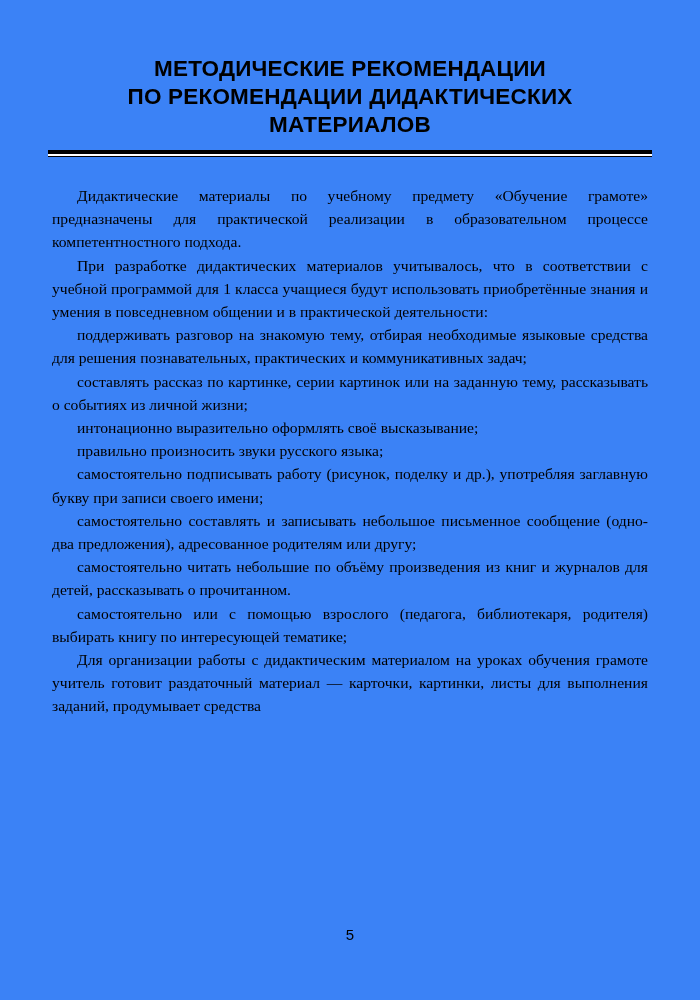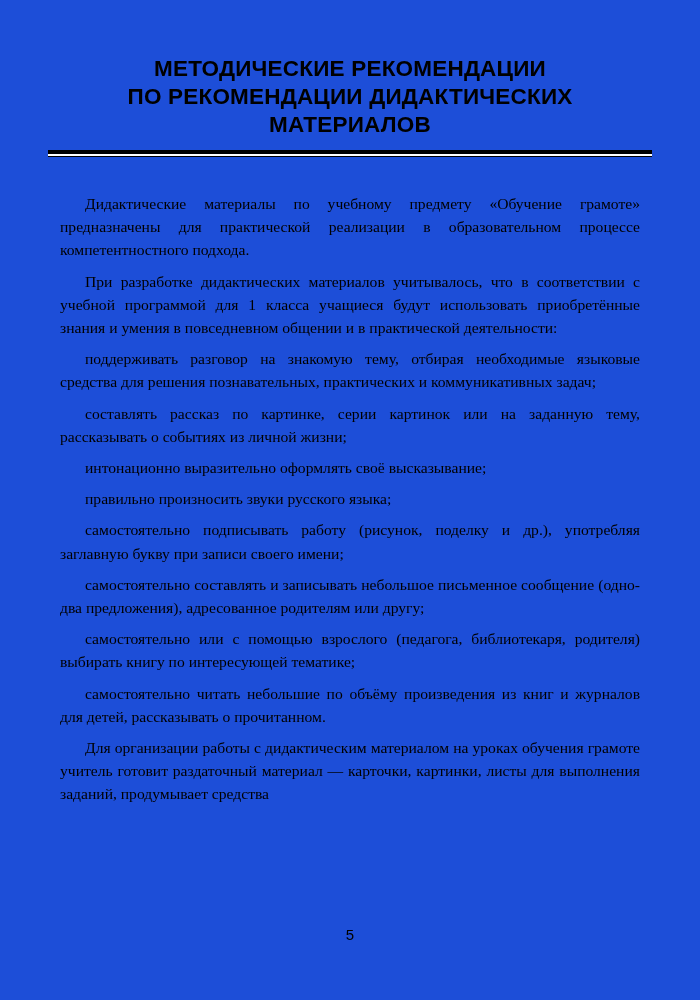--- a/index.html
+++ b/index.html
@@ -16,21 +16,21 @@
     color: #000000;
     -webkit-font-smoothing: antialiased;
   }
 
   .page {
     position: absolute;
     left: 0;
     top: 0;
     width: 700px;
     height: 1000px;
-    background: #1d4ed8;
+    background: #3b82f6;
   }
 
   
   .title-block {
     position: absolute;
     left: 48px;
     top: 55px;
     width: 604px;
     text-align: center;
     font-family: "Liberation Sans", "DejaVu Sans", sans-serif;
@@ -72,21 +72,21 @@
     top: 184px;
     width: 596px;
     font-size: 15.6px;
     line-height: 23.2px;
     text-align: justify;
     text-justify: inter-word;
     color: #000000;
     hyphens: manual;
   }
   .body-text p {
-    margin: 8px;
+    margin: 0;
     text-indent: 25px;
   }
 
   
   .page-number {
     position: absolute;
     left: 0;
     top: 925px;
     width: 700px;
     text-align: center;
@@ -115,20 +115,20 @@
 
   <div class="body-text">
     <p>Дидактические материалы по учебному предмету «Обучение грамоте» предназначены для практической реализации в образовательном процессе компетентностного подхода.</p>
     <p>При разработке дидактических материалов учитывалось, что в соответствии с учебной программой для 1 класса учащиеся будут использовать приобретённые знания и умения в повседневном общении и в практической деятельности:</p>
     <p>поддерживать разговор на знакомую тему, отбирая необходимые языковые средства для решения познавательных, практических и коммуникативных задач;</p>
     <p>составлять рассказ по картинке, серии картинок или на заданную тему, рассказывать о событиях из личной жизни;</p>
     <p>интонационно выразительно оформлять своё высказывание;</p>
     <p>правильно произносить звуки русского языка;</p>
     <p>самостоятельно подписывать работу (рисунок, поделку и др.), употребляя заглавную букву при записи своего имени;</p>
     <p>самостоятельно составлять и записывать небольшое письменное сообщение (одно-два предложения), адресованное родителям или другу;</p>
+    <p>самостоятельно читать небольшие по объёму произведения из книг и журналов для детей, рассказывать о прочитанном.</p>
     <p>самостоятельно или с помощью взрослого (педагога, библиотекаря, родителя) выбирать книгу по интересующей тематике;</p>
-    <p>самостоятельно читать небольшие по объёму произведения из книг и журналов для детей, рассказывать о прочитанном.</p>
     <p>Для организации работы с дидактическим материалом на уроках обучения грамоте учитель готовит раздаточный материал — карточки, картинки, листы для выполнения заданий, продумывает средства</p>
   </div>
 
   <div class="page-number">5</div>
 
 </div>
 
 </body></html>

